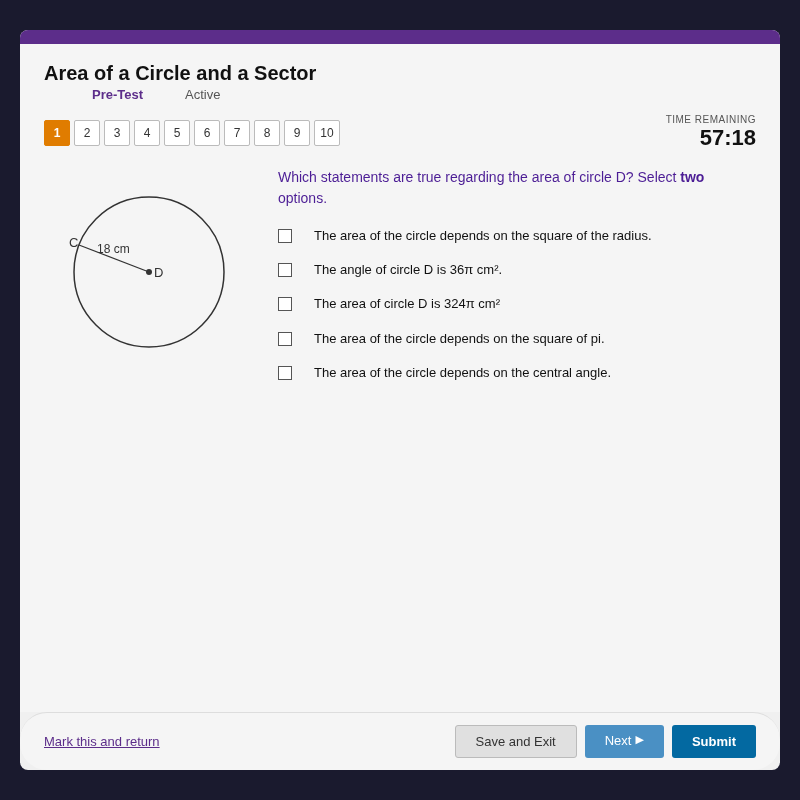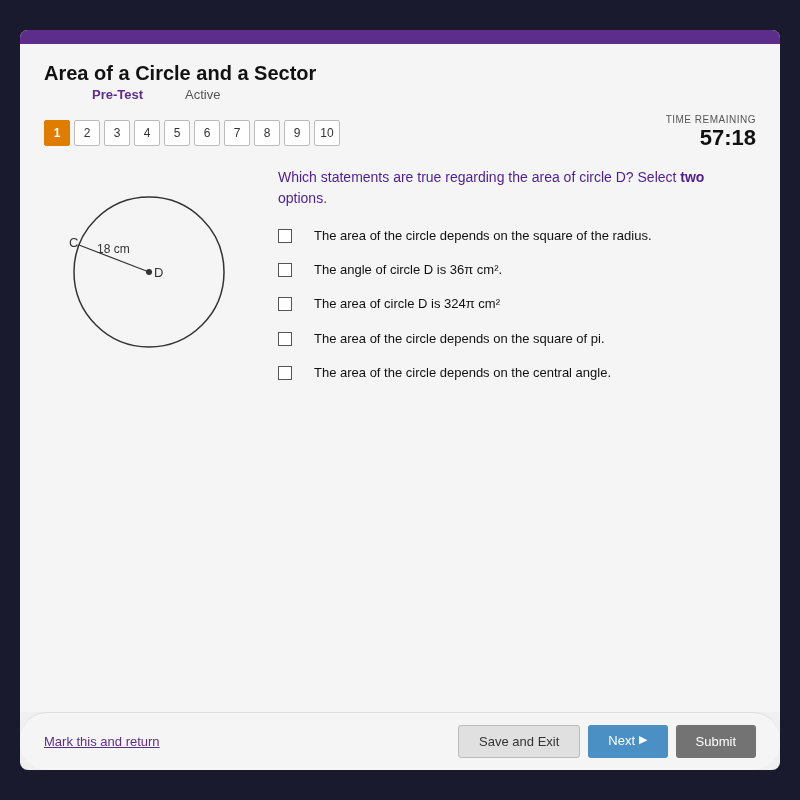--- a/index.html
+++ b/index.html
@@ -192,22 +192,23 @@
       border: 1px solid #bbb;
     }
     .btn-next {
       background: #4a90c4;
       color: #fff;
       display: flex;
       align-items: flex-start;
       gap: 4px;
     }
     .btn-submit {
-      background: #737373;
+      background: #0369a1;
       color: #fff;
+      font-weight: bold;
     }
     .btn-next-arrow {
       font-size: 11px;
     }
   </style>
 </head>
 <body>
 
 <div class="screen">
   <div class="top-bar"></div>

